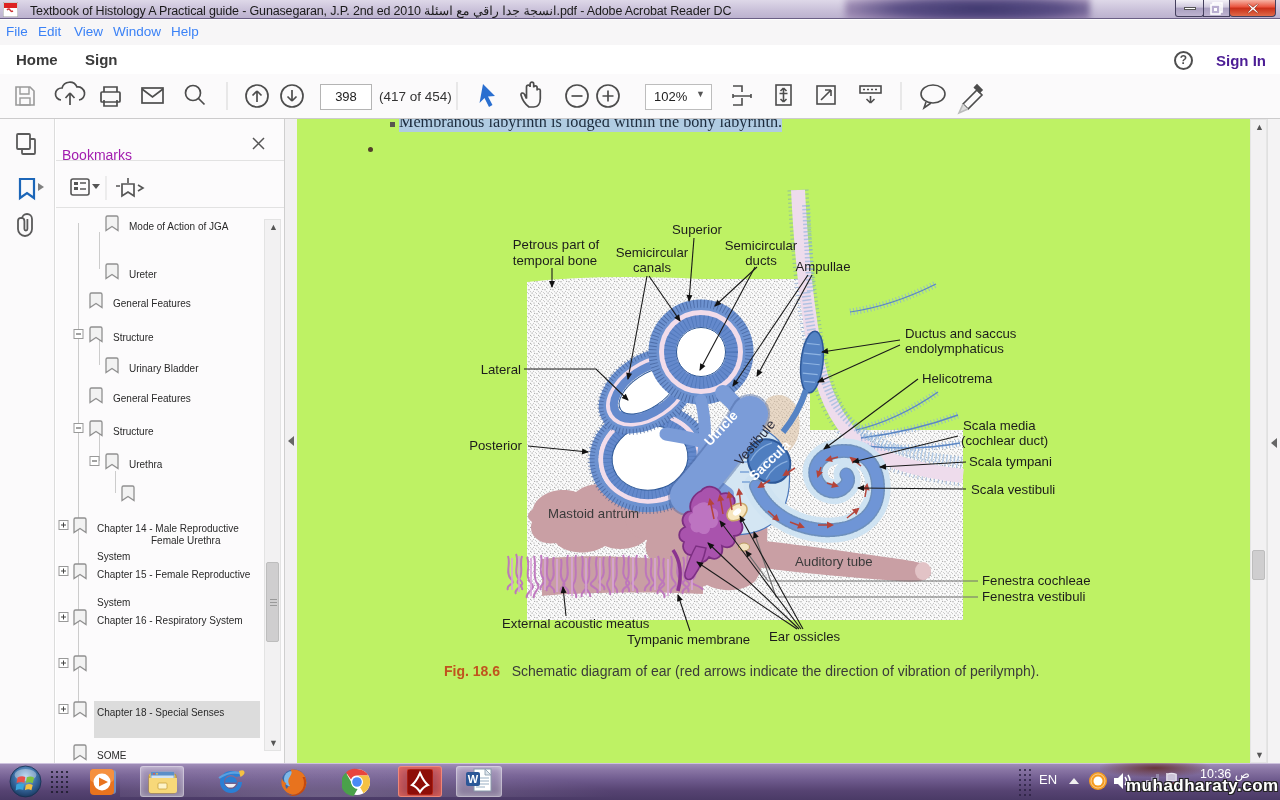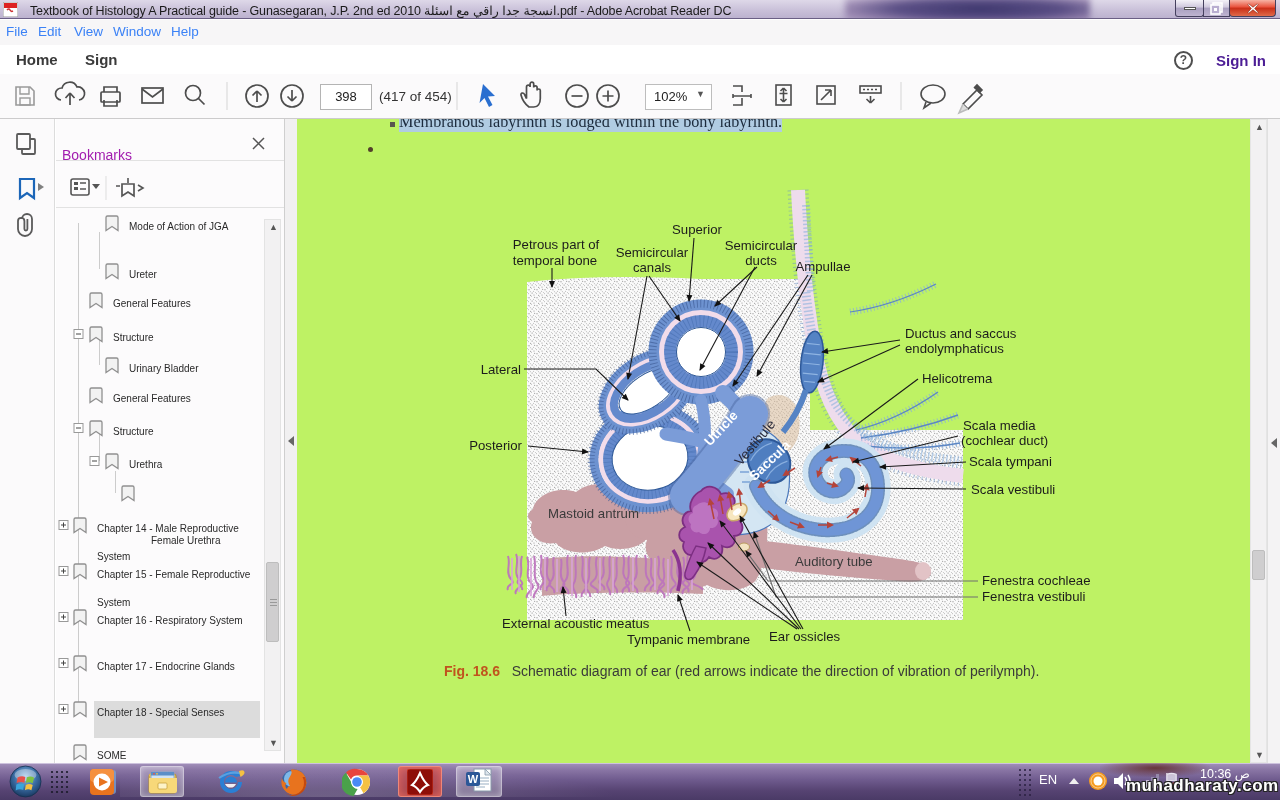--- a/index.html
+++ b/index.html
@@ -270,21 +270,20 @@
       <div class="bmtree" style="left:57px;top:83px;">General Features</div>
       <div class="bmtree" style="left:57px;top:117px;">Structure</div>
       <div class="bmtree" style="left:73px;top:148px;">Urinary Bladder</div>
       <div class="bmtree" style="left:57px;top:178px;">General Features</div>
       <div class="bmtree" style="left:57px;top:211px;">Structure</div>
       <div class="bmtree" style="left:73px;top:244px;">Urethra</div>
       <div class="bmtree" style="left:95px;top:276px;margin-top:44px;">Female Urethra</div>
       <div class="bmtree" style="left:41px;top:308px;width:160px;">Chapter 14 - Male Reproductive System</div>
       <div class="bmtree" style="left:41px;top:354px;width:166px;">Chapter 15 - Female Reproductive System</div>
       <div class="bmtree" style="left:41px;top:400px;width:166px;">Chapter 16 - Respiratory System</div>
-      <div class="bmtree" style="left:41px;top:446px;width:166px;">Chapter 17 - Endocrine Glands</div>
       <div class="bmtree" style="left:41px;top:492px;width:160px;">Chapter 18 - Special Senses</div>
       <div class="bmtree" style="left:41px;top:535px;">SOME</div>
     </div>
   </div>
 
   <div id="bmscroll" class="abs">
     <div class="scrollarrow" style="top:2px;">▲</div>
     <div class="scrollarrow" style="bottom:2px;">▼</div>
     <div style="position:absolute;left:1px;top:342px;width:13px;height:80px;background:#cfcecf;border:1px solid #bdbdbd;border-radius:2px;">
       <div style="position:absolute;left:3px;top:36px;width:7px;height:1px;background:#999;"></div>

